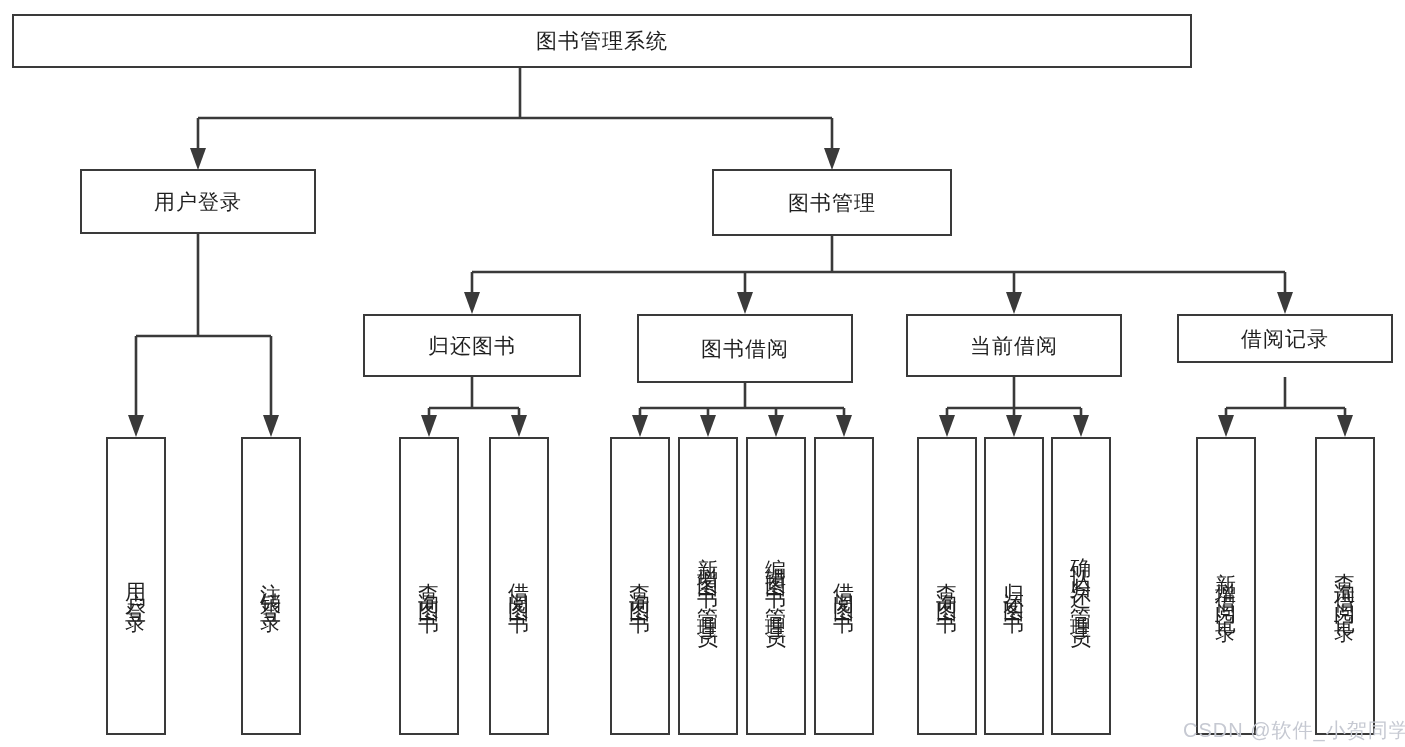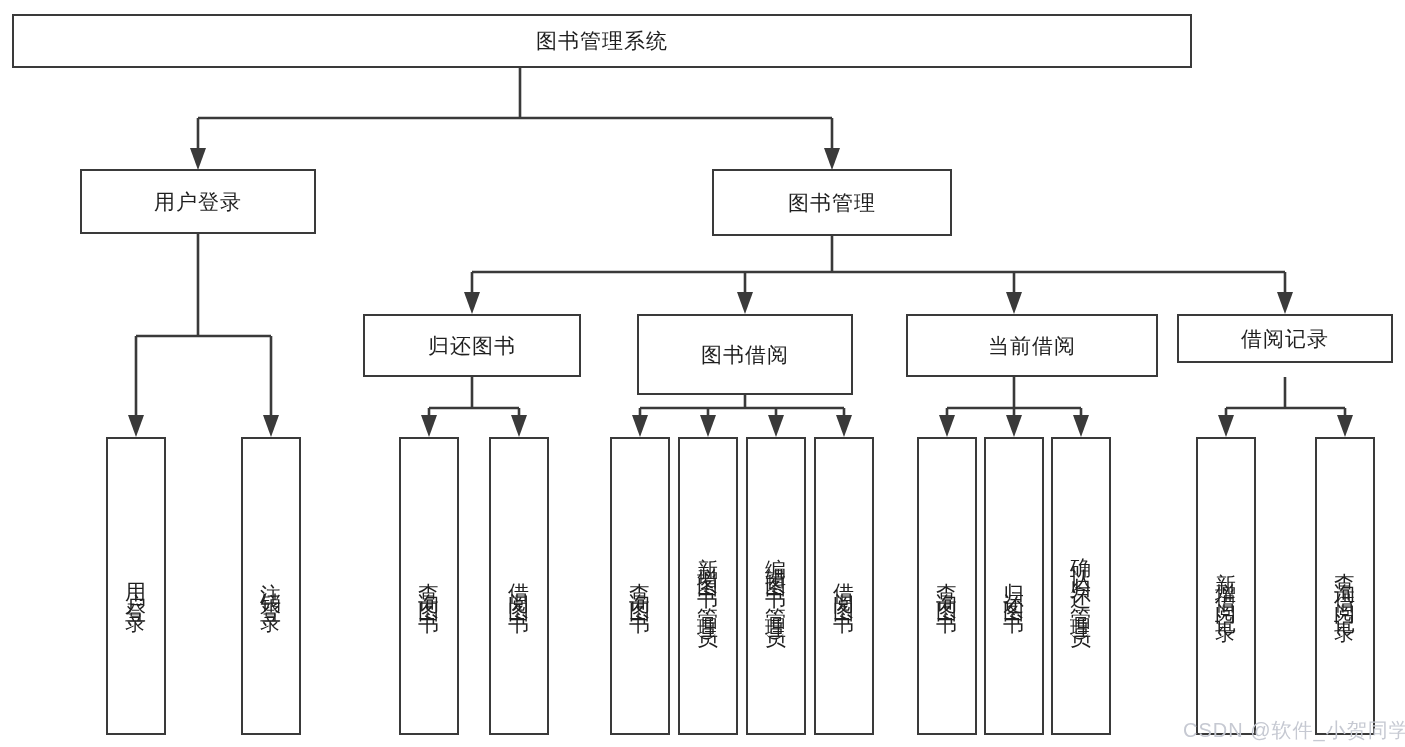--- a/index.html
+++ b/index.html
@@ -129,24 +129,24 @@
   <div class="node" style="left:80px; top:169px; width:236px; height:65px;">
     <span>用户登录</span>
   </div>
   <div class="node" style="left:712px; top:169px; width:240px; height:67px;">
     <span>图书管理</span>
   </div>
 
   <div class="node" style="left:363px; top:314px; width:218px; height:63px;">
     <span>归还图书</span>
   </div>
-  <div class="node" style="left:637px; top:314px; width:216px; height:81px;">
+  <div class="node" style="left:637px; top:314px; width:216px; height:69px;">
     <span>图书借阅</span>
   </div>
-  <div class="node" style="left:906px; top:314px; width:252px; height:63px;">
+  <div class="node" style="left:906px; top:314px; width:216px; height:63px;">
     <span>当前借阅</span>
   </div>
   <div class="node" style="left:1177px; top:314px; width:216px; height:49px;">
     <span>借阅记录</span>
   </div>
 
   <div class="node leaf" style="left:106px; top:437px; width:60px; height:298px;">
     <span class="vtext">用户登录</span>
   </div>
   <div class="node leaf" style="left:241px; top:437px; width:60px; height:298px;">

